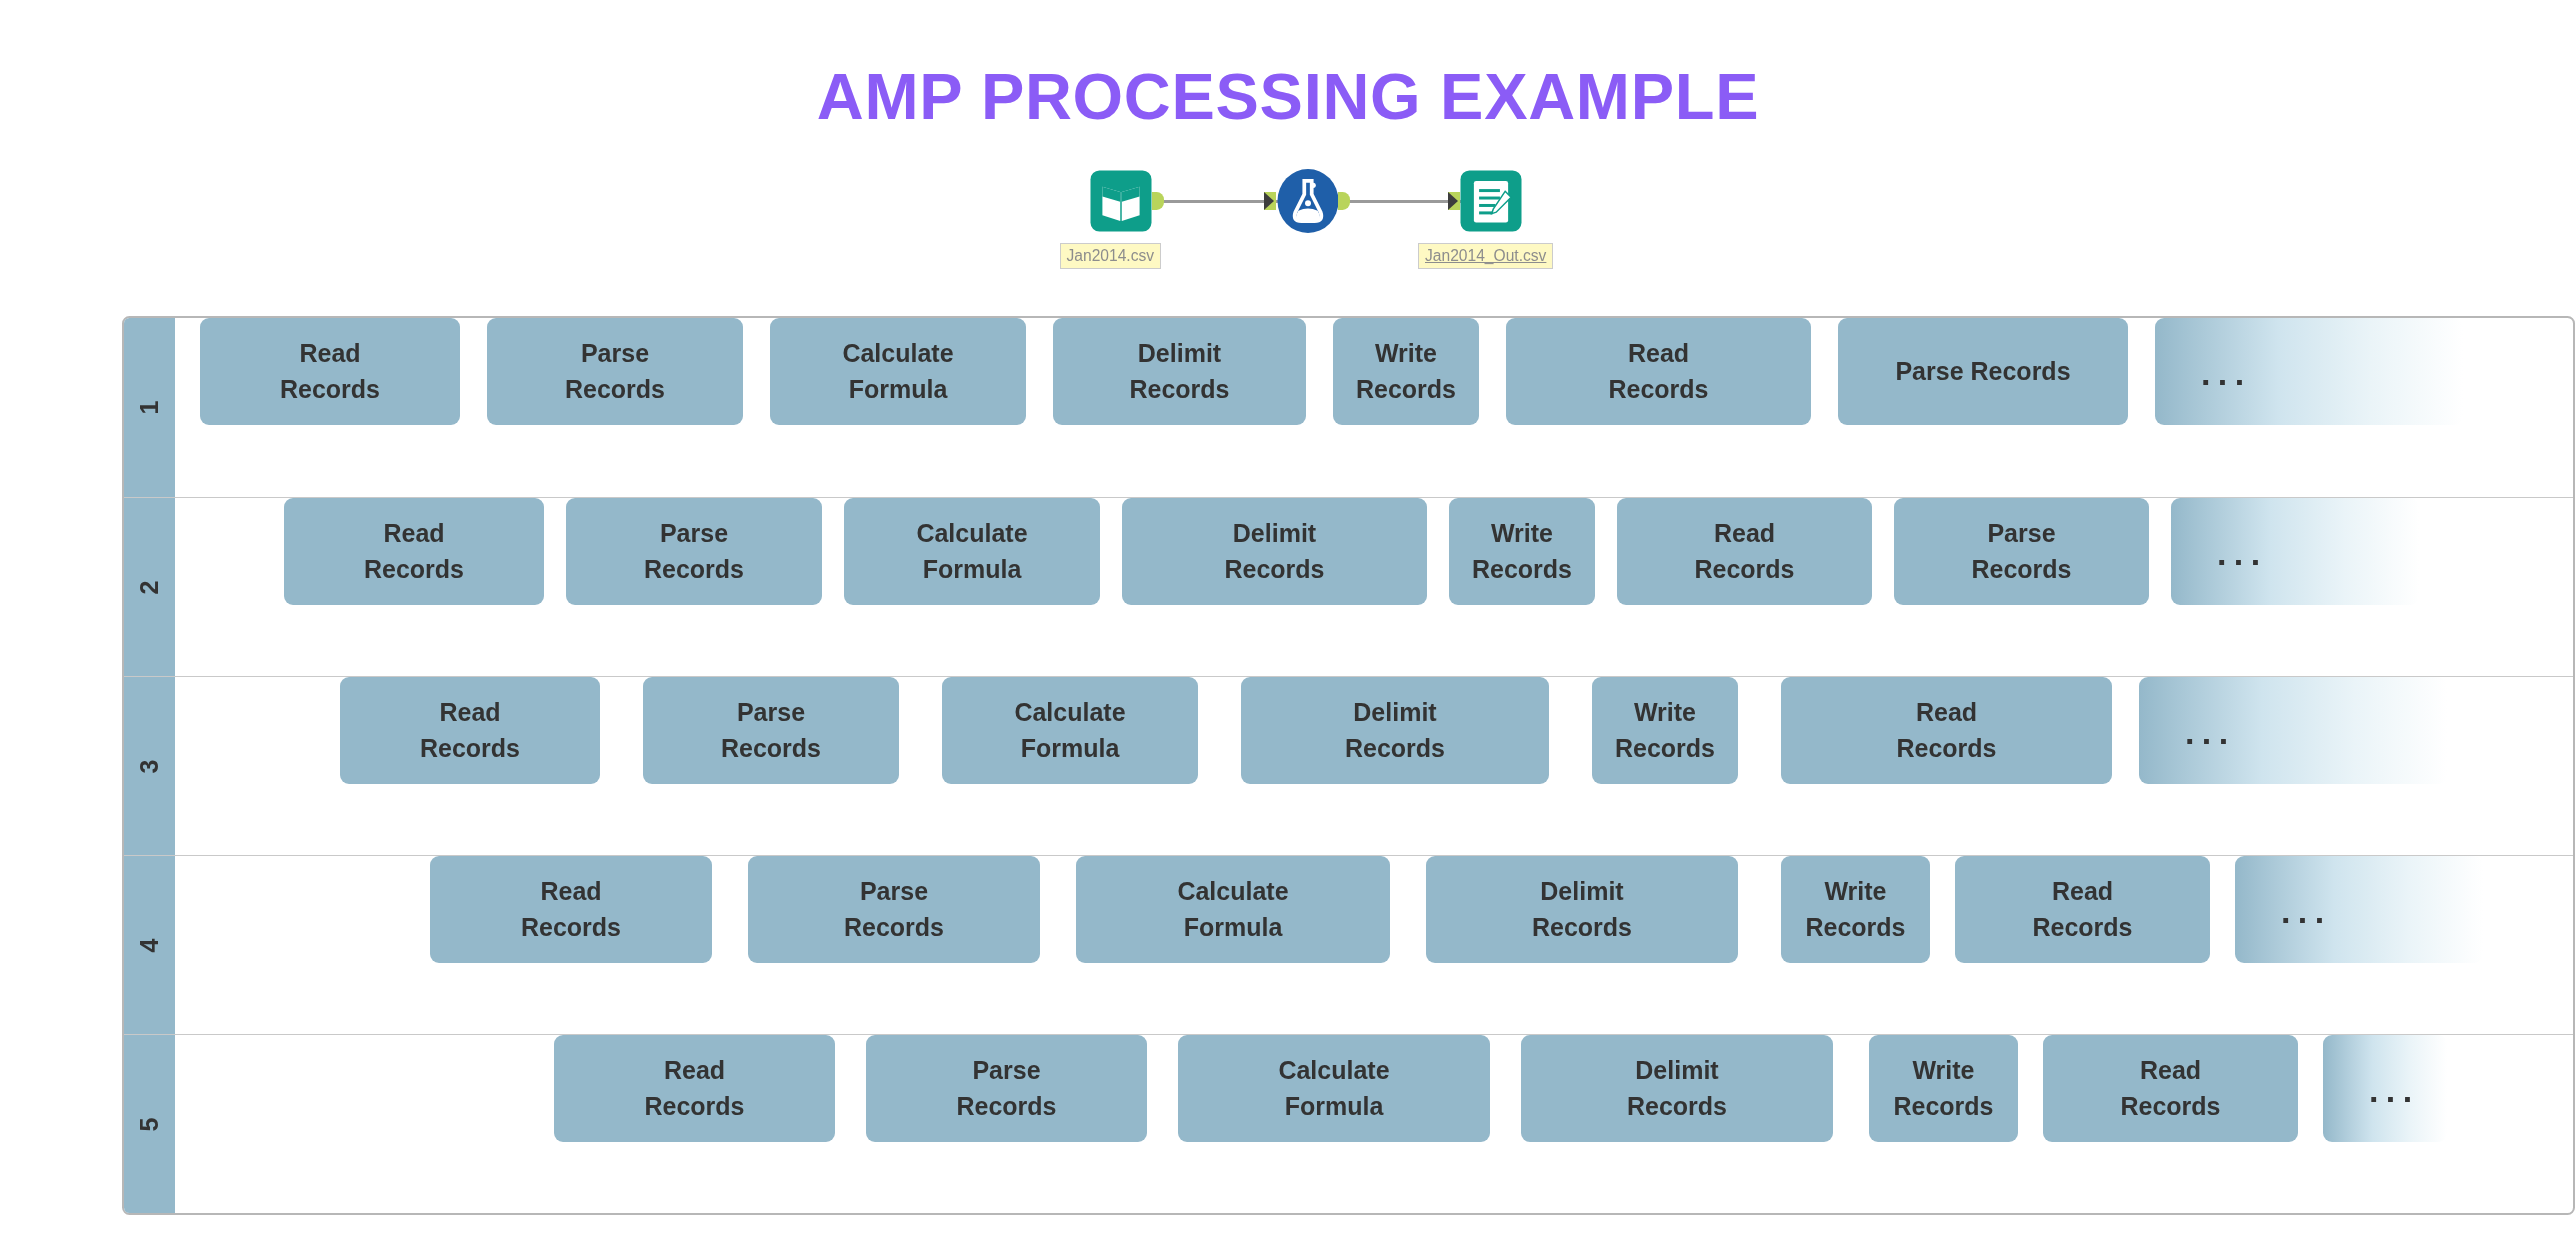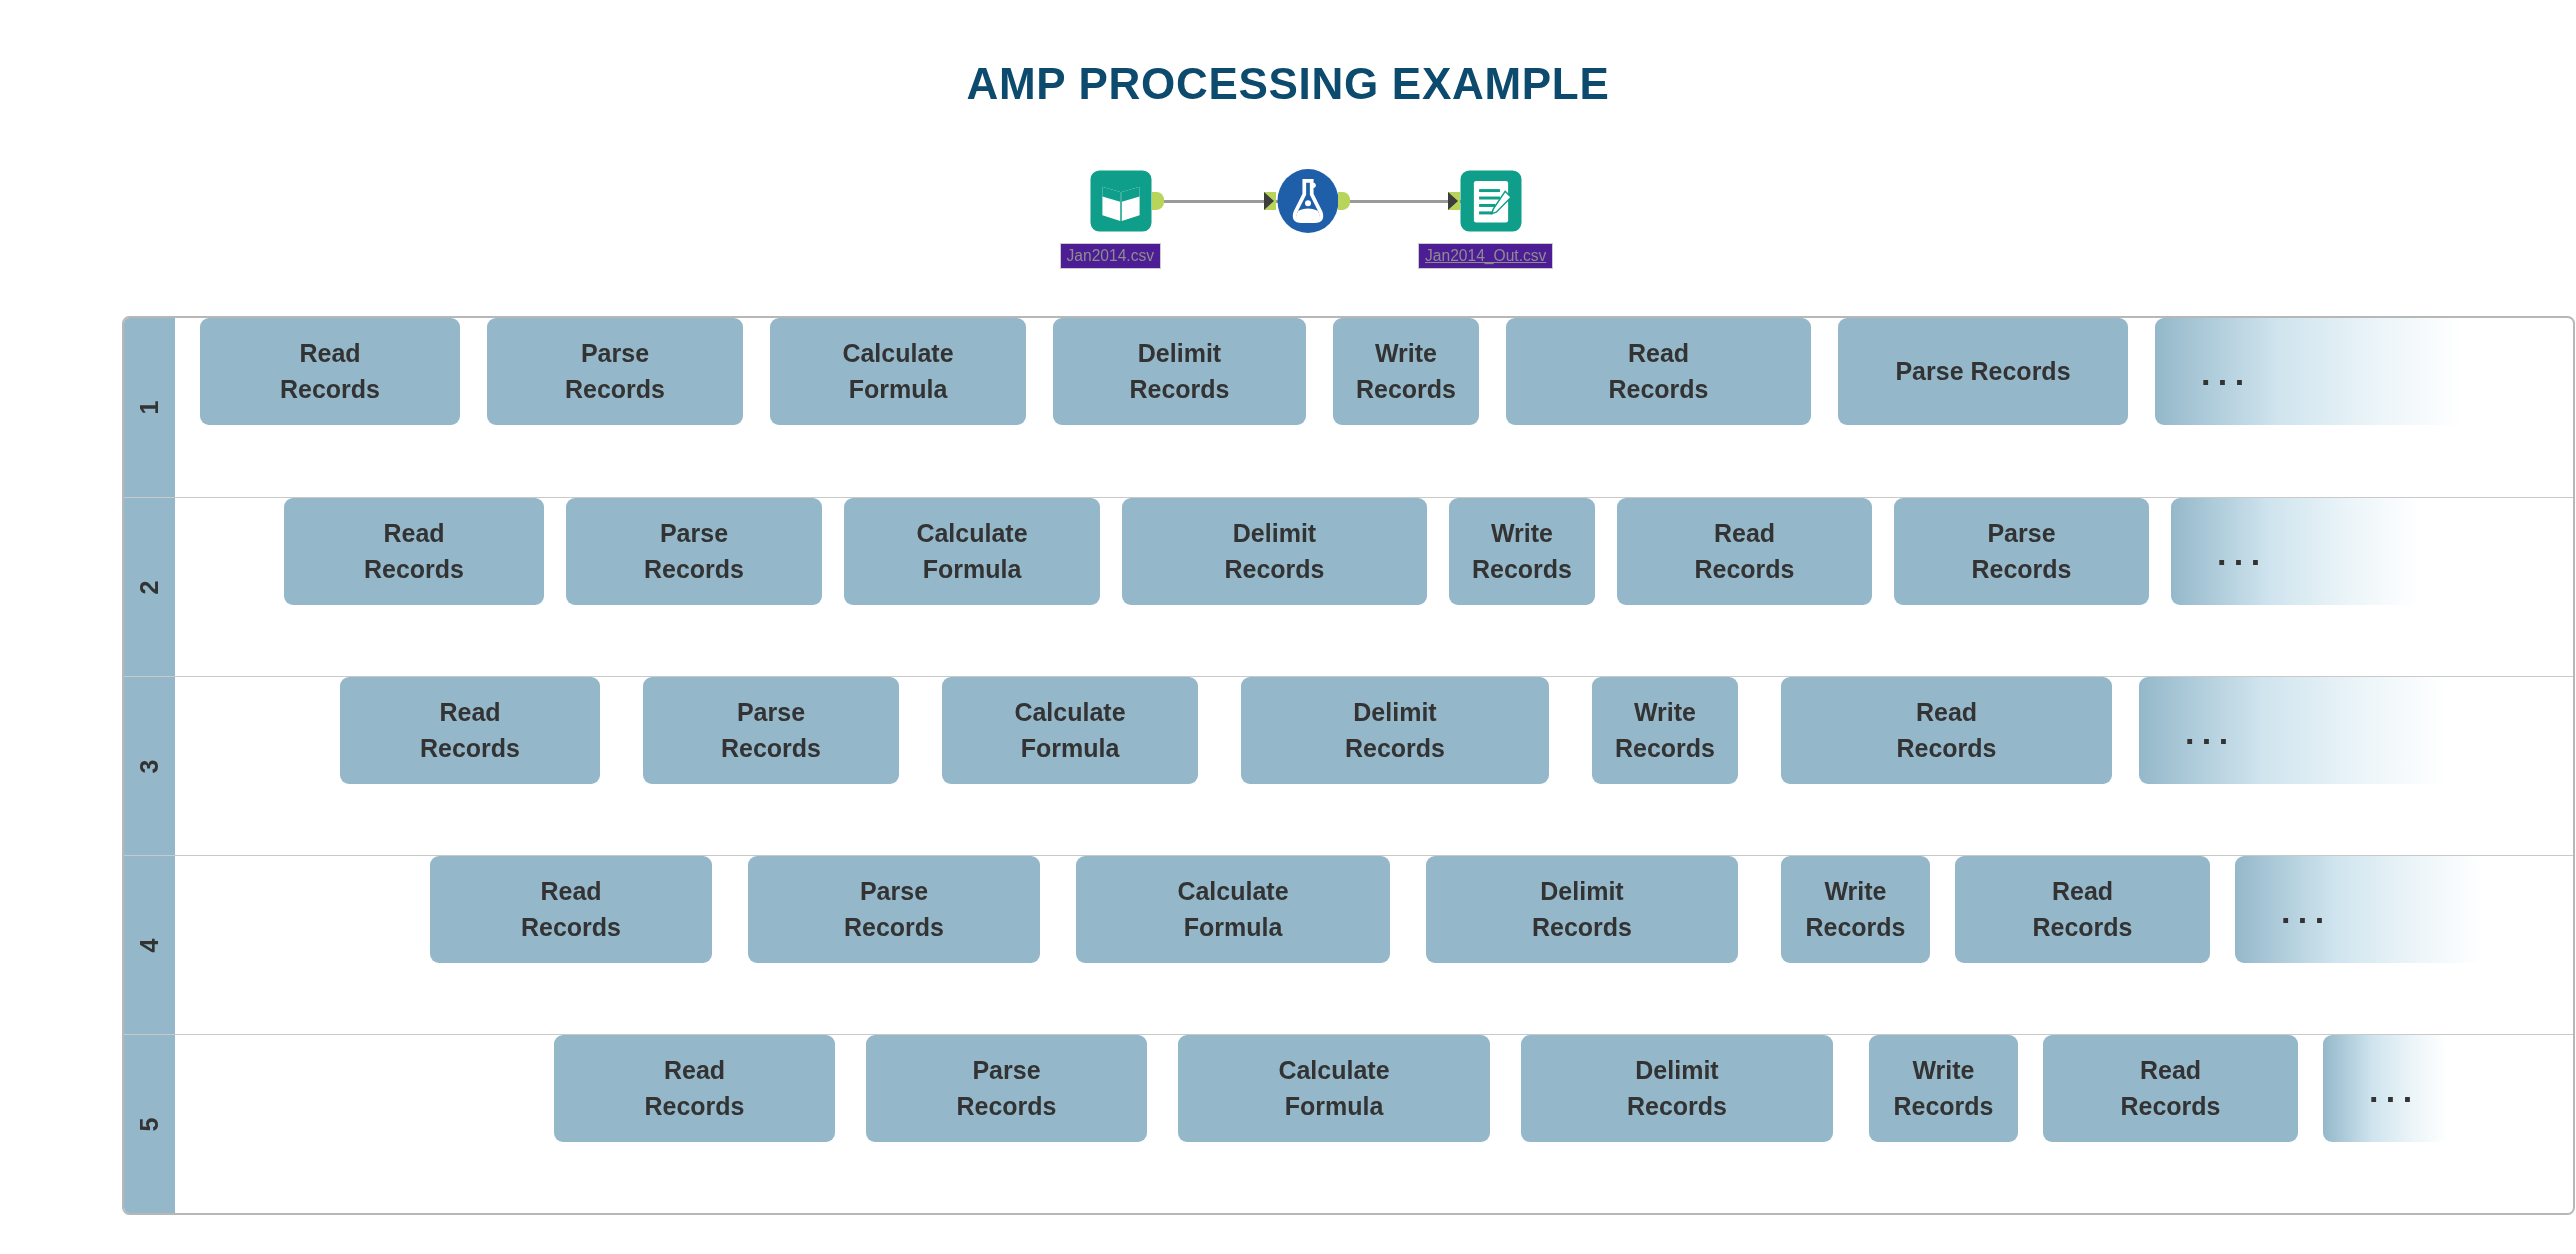--- a/index.html
+++ b/index.html
@@ -15,24 +15,24 @@
     position: relative;
   }
 
   
   #page-title {
     position: absolute;
     left: 0;
     top: 59px;
     width: 2576px;
     text-align: center;
-    font-size: 44px;
+    font-size: 65px;
     font-weight: bold;
     letter-spacing: 0.7px;
-    color: #0c4a6e;
+    color: #8b5cf6;
   }
 
   
   #workflow {
     position: absolute;
     left: 1055px;
     top: 169px;
     width: 520px;
     height: 119px;
   }
@@ -75,21 +75,21 @@
   }
   .c1 { left: 97px; }
   .c2 { left: 209px; }
   .c3 { left: 283px; }
   .c4 { left: 393px; }
 
   .wf-label {
     position: absolute;
     top: 74px;
     border: 1.5px solid #cccccc;
-    background: #4c1d95;
+    background: #fef9c3;
     color: #8d8d8d;
     font-size: 15.6px;
     padding: 3px 6px;
     white-space: nowrap;
   }
   .wf-label-in  { left: 4.5px; }
   .wf-label-out { left: 363px; text-decoration: underline; }
 
   
   #amp-container {

